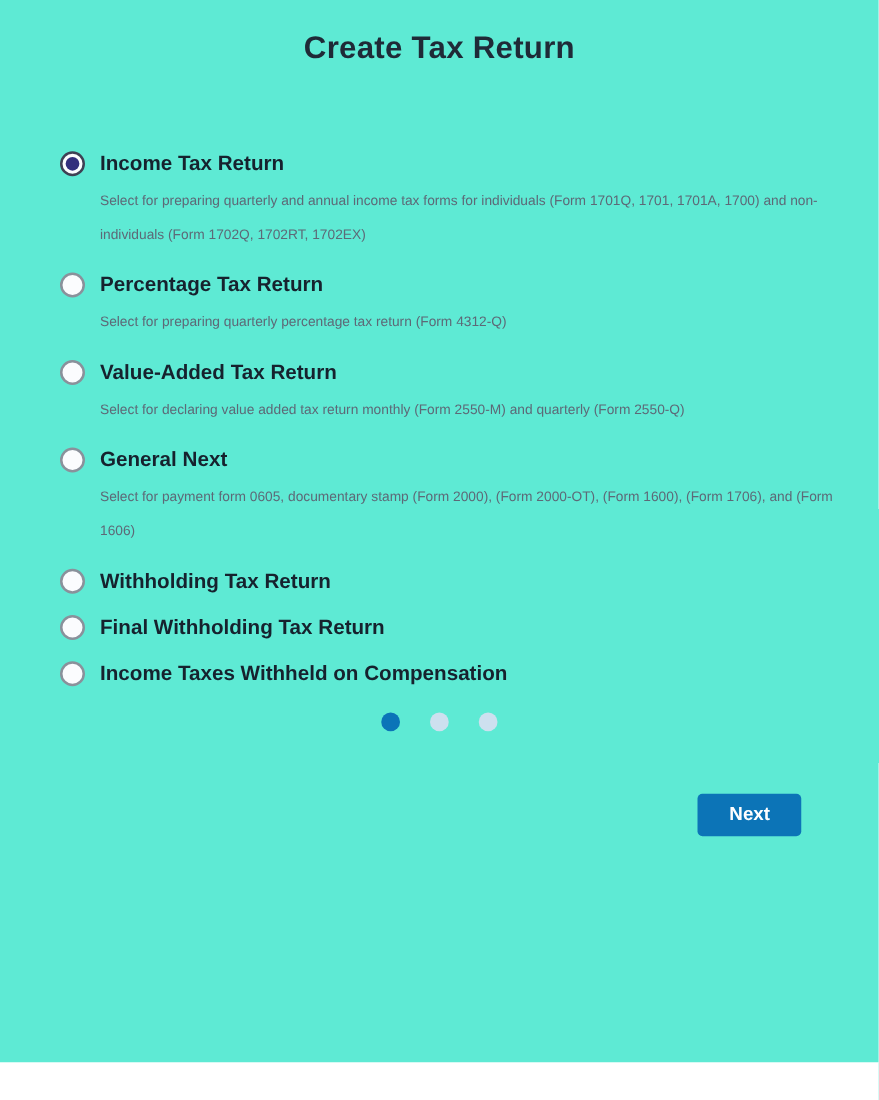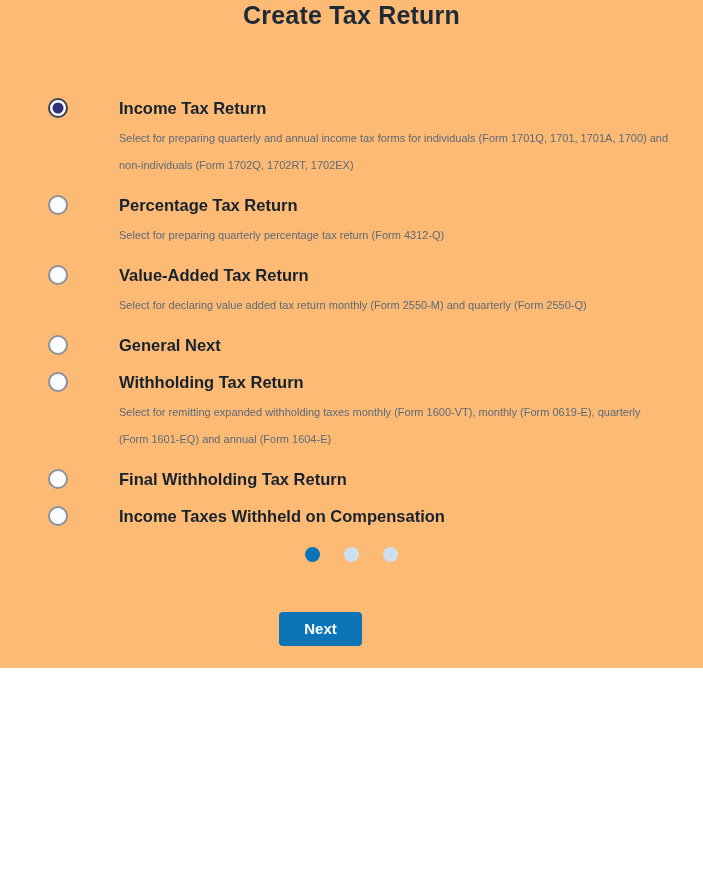--- a/index.html
+++ b/index.html
@@ -1,40 +1,40 @@
 <!DOCTYPE html>
 <html><head>
 <meta charset="utf-8">
 <style>
   * { box-sizing: border-box; }
   html, body { margin: 0; padding: 0; background: #ffffff; font-family: "Liberation Sans", sans-serif; }
   .modal {
     width: 703px;
-    height: 668px;
-    background: #fdba74;
+    height: 850px;
+    background: #5eead4;
+    padding-top: 23px;
     overflow: hidden;
   }
   .page-title {
     margin: 0;
     text-align: center;
     font-size: 25px;
     line-height: 30px;
     font-weight: 700;
     color: #1f2a37;
     letter-spacing: 0.2px;
   }
   .options {
     margin: 67px 32px 0 48px;
   }
   .option {
     display: flex;
     align-items: flex-start;
     margin-bottom: 15px;
     cursor: pointer;
-    gap: 39px;
   }
   .radio {
     flex: 0 0 20px;
     width: 20px;
     height: 20px;
     margin-top: 1px;
     border: 2px solid #8a919b;
     border-radius: 50%;
     background: #fbfcfe;
     position: relative;
@@ -72,21 +72,21 @@
   }
   .dot {
     width: 15px; height: 15px;
     border-radius: 50%;
     background: #cde0ef;
     cursor: pointer;
   }
   .dot.active { background: #0b74b8; }
   .footer {
     display: flex;
-    justify-content: center;
+    justify-content: flex-end;
     padding-right: 62px;
     margin-top: 50px;
   }
   .next-btn {
     background: #0c74b7;
     color: #ffffff;
     border: none;
     border-radius: 4px;
     font-family: inherit;
     font-size: 15px;
@@ -127,28 +127,28 @@
       <span class="texts">
         <span class="option-title">Value-Added Tax Return</span>
         <span class="option-desc">Select for declaring value added tax return monthly (Form 2550-M) and quarterly (Form 2550-Q)</span>
       </span>
     </label>
 
     <label class="option">
       <span class="radio"></span>
       <span class="texts">
         <span class="option-title">General Next</span>
+        <span class="option-desc">Select for payment form 0605, documentary stamp (Form 2000), (Form 2000-OT), (Form 1600), (Form 1706), and (Form 1606)</span>
       </span>
     </label>
 
     <label class="option">
       <span class="radio"></span>
       <span class="texts">
         <span class="option-title">Withholding Tax Return</span>
-        <span class="option-desc">Select for remitting expanded withholding taxes monthly (Form 1600-VT), monthly (Form 0619-E), quarterly (Form 1601-EQ) and annual (Form 1604-E)</span>
       </span>
     </label>
 
     <label class="option">
       <span class="radio"></span>
       <span class="texts">
         <span class="option-title">Final Withholding Tax Return</span>
       </span>
     </label>
 

